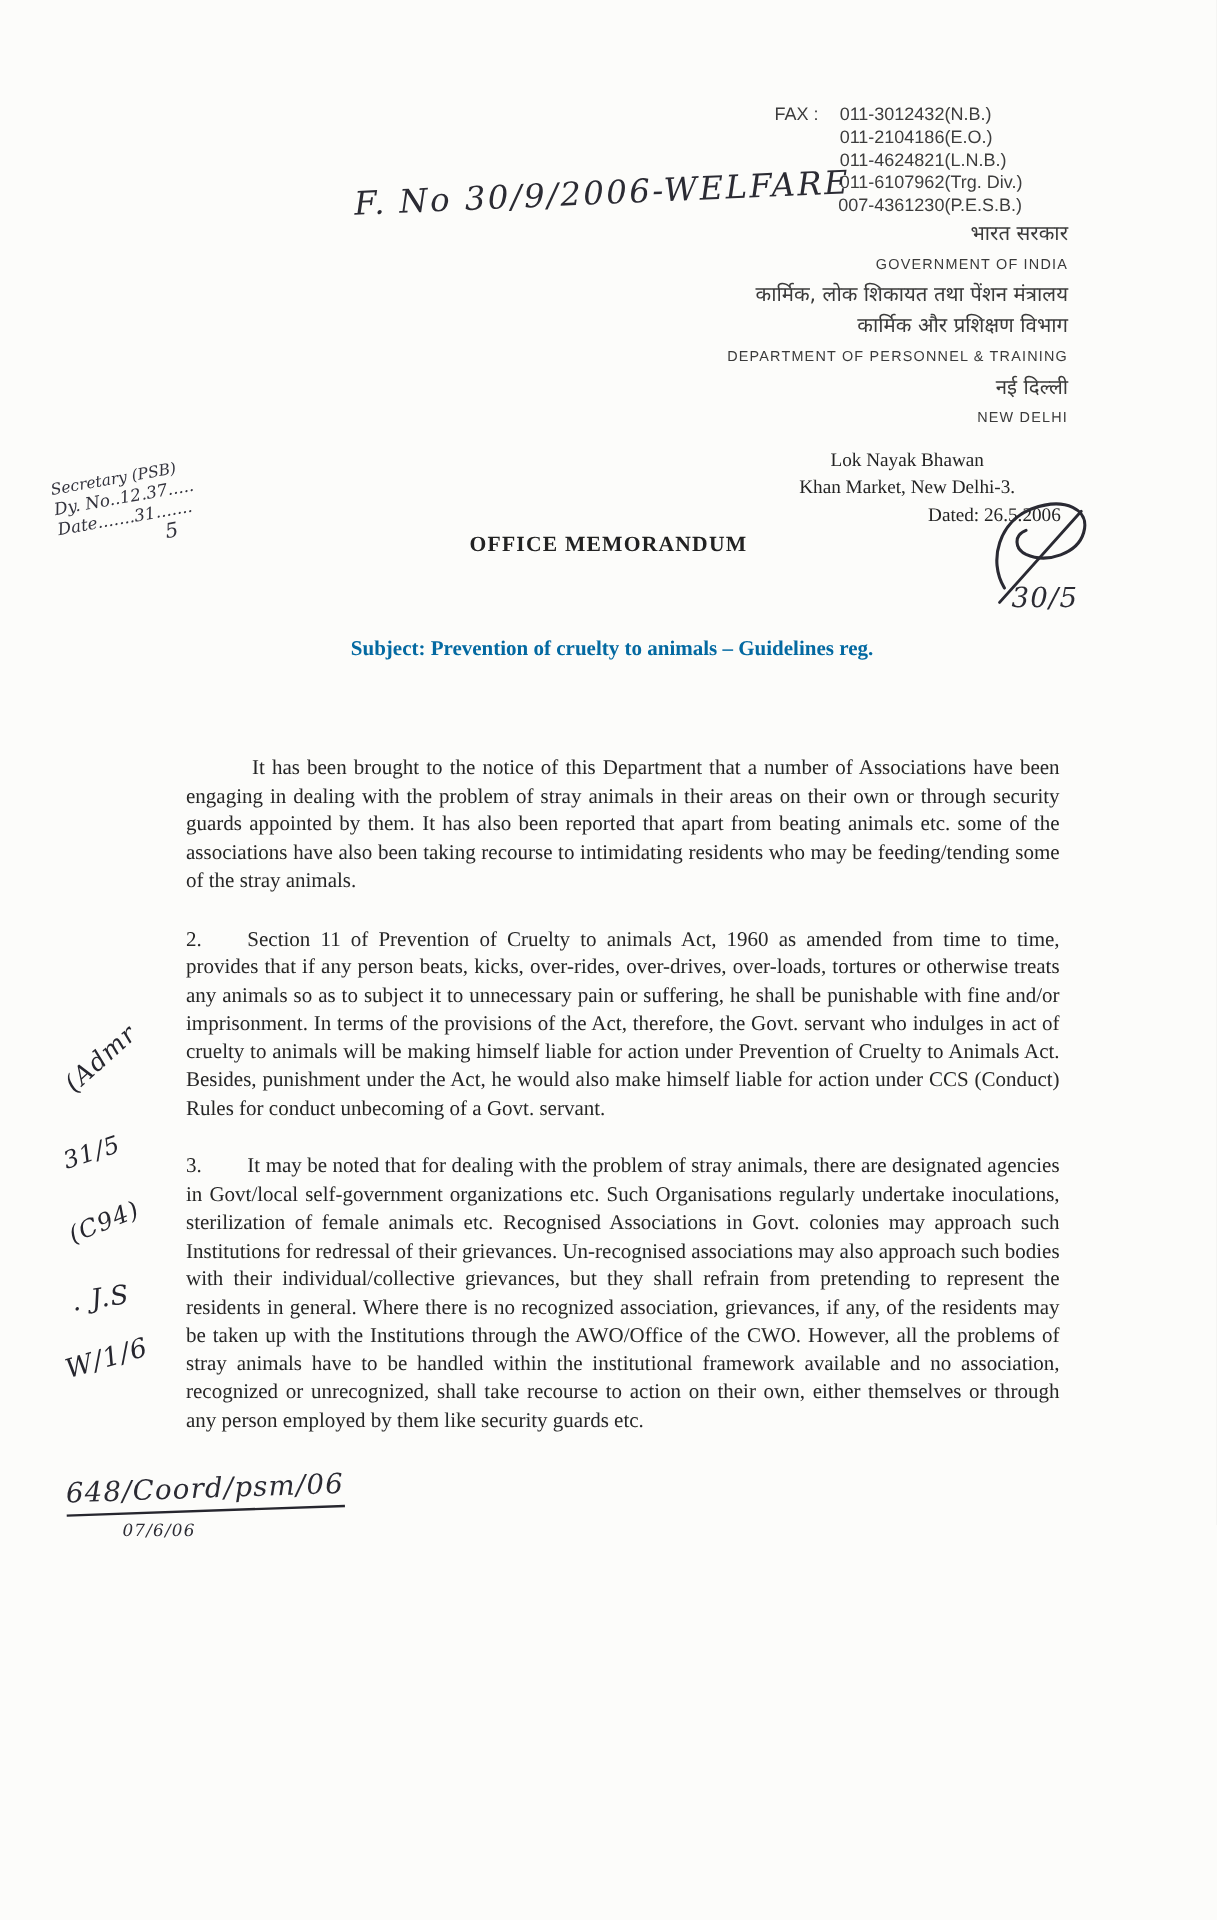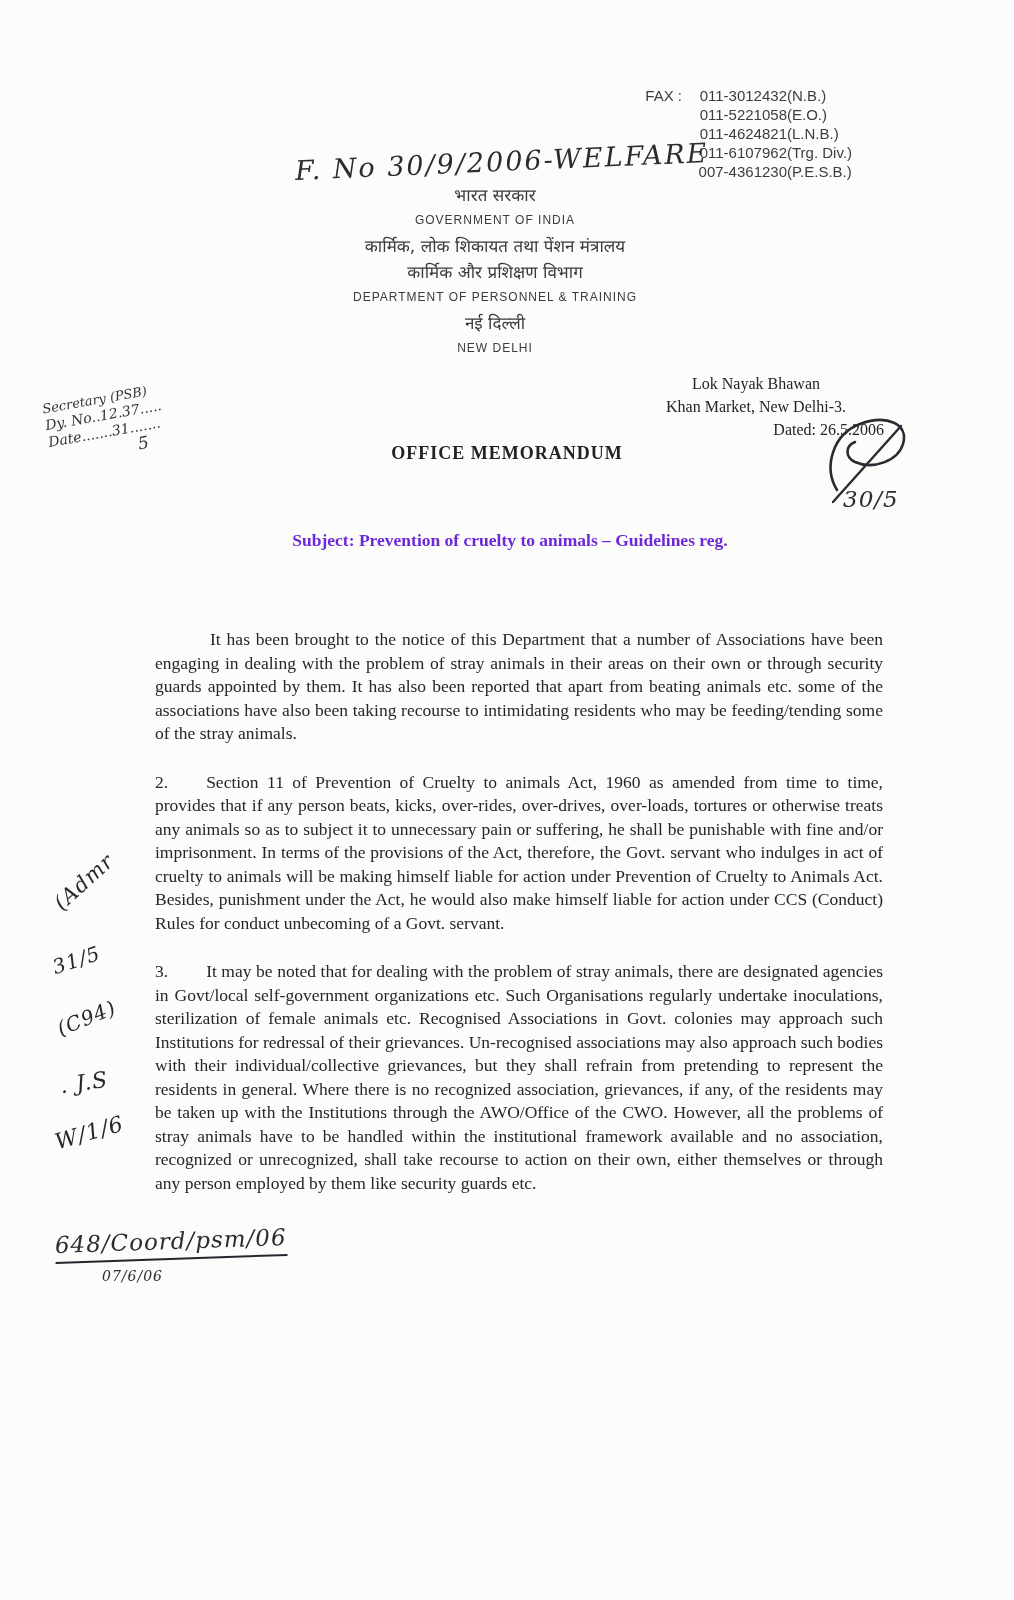--- a/index.html
+++ b/index.html
@@ -30,21 +30,21 @@
   .hw { font-family:"DejaVu Serif", serif; font-style:italic; color:#2b2b33; }
   .fileno {
     position:absolute; left:295px; top:146px;
     font-size:27px; letter-spacing:2px;
     transform:rotate(-2.5deg);
   }
 
   
   .letterhead {
     position:absolute; left:100px; top:182px; width:790px;
-    text-align:center; color:#3a3a3a;
+    text-align:right; color:#3a3a3a;
   }
   .lh-hi { font-family:"DejaVu Sans", sans-serif; font-size:17px; line-height:26px; }
   .lh-en { font-family:"Liberation Sans", sans-serif; font-size:12px; line-height:25px; letter-spacing:1px; }
 
   
   .addr {
     position:absolute; left:628px; top:328px; width:256px;
     font-size:16px; line-height:23px; text-align:center; color:#242424;margin-top:44px;
   }
   .addr .dated { text-align:right; }
@@ -68,21 +68,21 @@
     color:#222;
   }
 
   
   .signature { position:absolute; left:815px; top:412px; }
   .sig-note { position:absolute; left:843px; top:486px; font-size:23px; letter-spacing:1px; }
 
   
   .subject {
     position:absolute; left:130px; top:530px; width:760px;
-    text-align:center; font-size:17.5px; font-weight:bold; color:#6d28d9;
+    text-align:center; font-size:17.5px; font-weight:bold; color:#0369a1;
   }
 
   
   .body-text {
     position:absolute; left:155px; top:592px; width:728px;
     font-size:17.5px; line-height:23.5px; text-align:justify; color:#262626;
   }
   .para { margin-bottom:25px; }
   .para.first { text-indent:55px;margin-top:36px; }
   .para-num { margin-right:38px; }
@@ -113,21 +113,21 @@
 
 <div class="page">
 
   <div class="fax-block">
     <div class="fax-row">
       <span class="fax-label">FAX :</span>
       <span class="fax-num">011-3012432</span>
       <span class="fax-dept">(N.B.)</span>
     </div>
     <div class="fax-row cont">
-      <span class="fax-num">011-5221058</span>
+      <span class="fax-num">011-2104186</span>
       <span class="fax-dept">(E.O.)</span>
     </div>
     <div class="fax-row cont">
       <span class="fax-num">011-4624821</span>
       <span class="fax-dept">(L.N.B.)</span>
     </div>
     <div class="fax-row cont">
       <span class="fax-num">011-6107962</span>
       <span class="fax-dept">(Trg. Div.)</span>
     </div>

